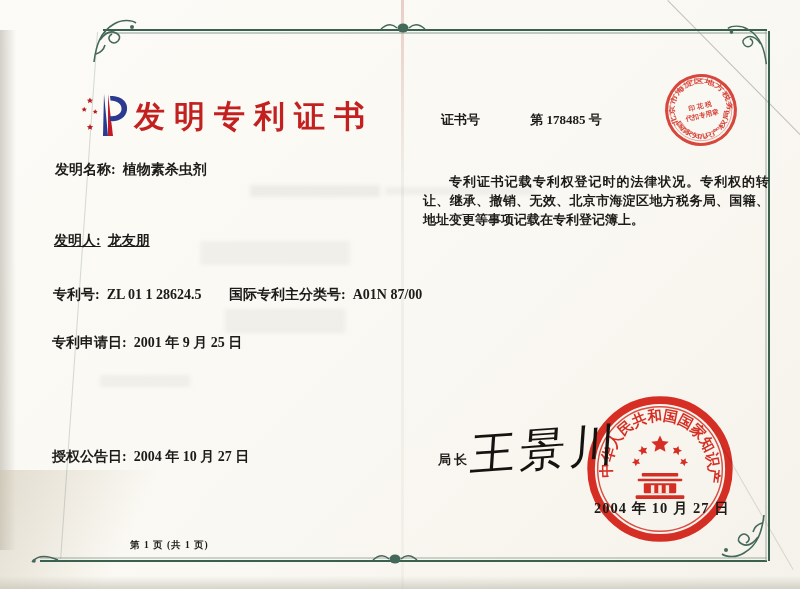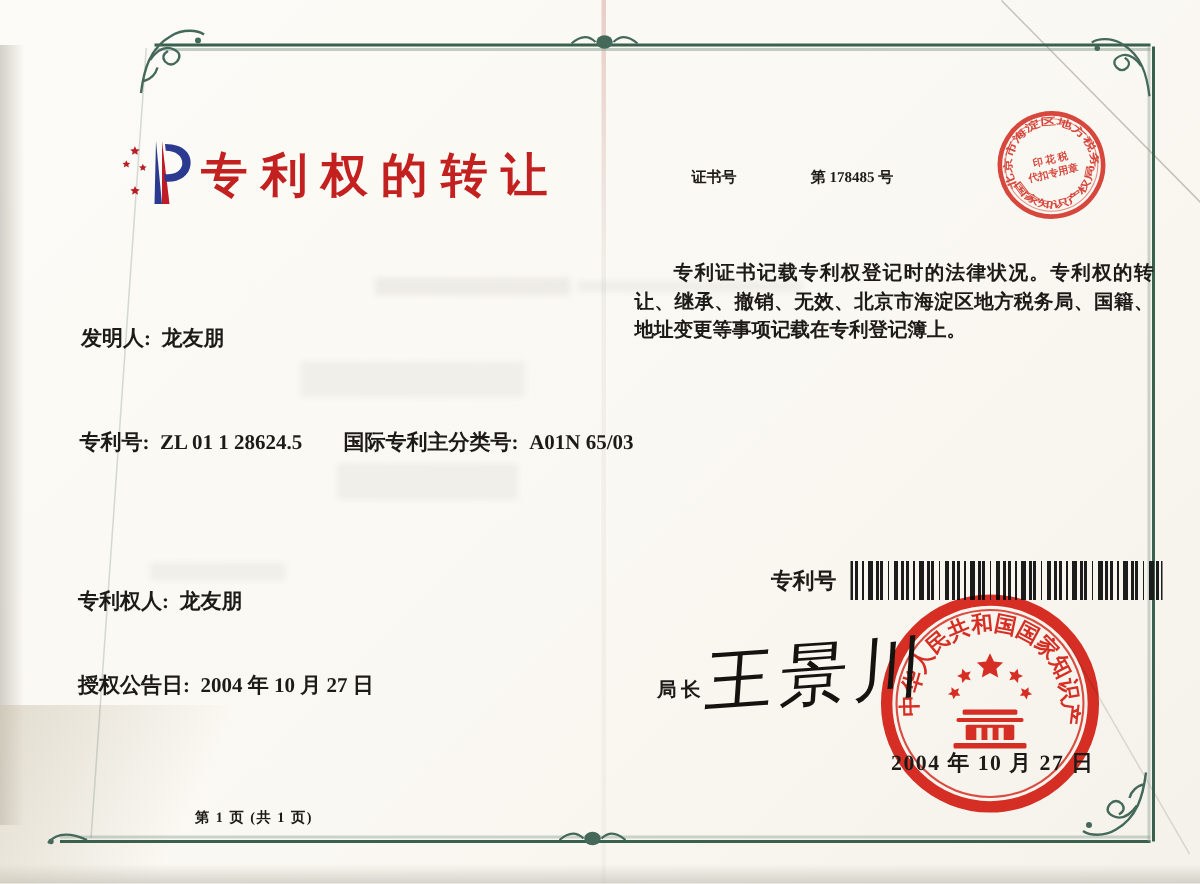--- a/index.html
+++ b/index.html
@@ -28,21 +28,21 @@
   .b-right{position:absolute;left:768px;top:31px;width:2px;height:530px;background:#3a604e;box-shadow:-3px 0 0 rgba(145,165,152,.45);}
   .b-left{position:absolute;left:97px;top:32px;width:1px;height:528px;background:rgba(95,118,103,.25);transform-origin:top left;transform:rotate(4deg);}
   .orn{position:absolute;}
   
   .logo{position:absolute;left:80px;top:90px;}
   .title{position:absolute;left:134px;top:96px;font-size:31px;font-weight:700;letter-spacing:9px;white-space:nowrap;}
   .fieldrow{position:absolute;font-size:14px;font-weight:700;white-space:nowrap;}
   .fieldrow .lbl{margin-right:7px;}
   .footer-page{position:absolute;left:130px;top:539px;width:150px;text-align:left;font-size:9.5px;font-weight:700;letter-spacing:1px;}
   
-  .certno{position:absolute;left:441px;top:111px;font-size:10px;font-weight:700;margin-left:20px;}
+  .certno{position:absolute;left:441px;top:111px;font-size:13px;font-weight:700;}
   .certno .val{margin-left:47px;}
   .paras{position:absolute;left:423px;top:172px;width:346px;font-size:13px;line-height:19px;font-weight:600;text-align:justify;}
   .paras p{margin:0 0 3px 0;text-indent:2em;}
   .barcode-row{position:absolute;left:514px;top:374px;display:flex;align-items:center;}
   .barcode-label{font-size:14.5px;font-weight:700;margin-right:9px;}
   .barcode{width:208px;height:26px;
     background:repeating-linear-gradient(90deg,#1c1c1c 0 2px,transparent 2px 3px,#1c1c1c 3px 5px,transparent 5px 8px,#1c1c1c 8px 9px,transparent 9px 12px,#1c1c1c 12px 15px,transparent 15px 17px);}
   .director-label{position:absolute;left:438px;top:451px;font-size:13px;font-weight:700;letter-spacing:3px;}
   .signature{position:absolute;left:470px;top:420px;font-size:45px;font-weight:400;letter-spacing:5px;color:#151310;
     transform:rotate(-4deg) skewX(-8deg);white-space:nowrap;z-index:4;}
@@ -113,31 +113,34 @@
     <g fill="#b71f24">
       <path d="M14,8 l1.6,3.2 3.5,.4 -2.6,2.3 .7,3.4 -3.2-1.8 -3.1,1.8 .7-3.4 -2.6-2.3 3.5-.4z" transform="scale(.62) translate(2,4)"></path>
       <path d="M6,24 l1.2,2.4 2.6,.3 -1.9,1.7 .5,2.5 -2.4-1.3 -2.3,1.3 .5-2.5 -1.9-1.7 2.6-.3z" transform="scale(.7)"></path>
       <path d="M10,34 l1,2 2.2,.25 -1.6,1.4 .4,2.1 -2-1.1 -1.9,1.1 .4-2.1 -1.6-1.4 2.2-.25z"></path>
       <path d="M16,22 l1,2 2.2,.25 -1.6,1.4 .4,2.1 -2-1.1 -1.9,1.1 .4-2.1 -1.6-1.4 2.2-.25z" transform="scale(.8) translate(3,2)"></path>
     </g>
     <path d="M24,4 L28,46 L23,46 Z" fill="#2b3990"></path>
     <path d="M28,4 L33,46 L28,46 Z" fill="#c01c26"></path>
     <path d="M30,6 C44,6 48,14 47,20 C46,28 38,32 30,31 L29.5,26 C36,27 41,24 41.5,19.5 C42,14 37,10.5 30.5,10.5 Z" fill="#2b3990"></path>
   </svg>
-  <div class="title" style="color:#c32120;">专利权的转让</div>
-
-  <div class="fieldrow" style="left:54px;top:217px;">
+  <div class="title" style="color:#c32120;">发明专利证书</div>
+
+  <div class="fieldrow" style="left:55px;top:161px;">
+    <span class="lbl">发明名称:</span><span>植物素杀虫剂</span>
+  </div>
+  <div class="fieldrow" style="left:54px;top:232px;text-decoration:underline;">
     <span class="lbl">发明人:</span><span>龙友朋</span>
   </div>
   <div class="fieldrow" style="left:53px;top:286px;">
     <span class="lbl">专利号:</span><span>ZL 01 1 28624.5</span>
-    <span class="lbl" style="margin-left:24px;text-align:center;">国际专利主分类号:</span><span>A01N 65/03</span>
-  </div>
-  <div class="fieldrow" style="left:52px;top:392px;">
-    <span class="lbl">专利权人:</span><span>龙友朋</span>
+    <span class="lbl" style="margin-left:24px;text-align:center;">国际专利主分类号:</span><span>A01N 87/00</span>
+  </div>
+  <div class="fieldrow" style="left:52px;top:334px;">
+    <span class="lbl">专利申请日:</span><span>2001 年 9 月 25 日</span>
   </div>
   <div class="fieldrow" style="left:52px;top:448px;text-align:center;">
     <span class="lbl">授权公告日:</span><span>2004 年 10 月 27 日</span>
   </div>
   <div class="footer-page">第 1 页 (共 1 页)</div>
 
   <div class="certno">
     <span>证书号</span>
     <span class="val">第 178485 号</span>
   </div>
@@ -156,24 +159,20 @@
       <textPath href="#taxBot" startOffset="4" textLength="72" lengthAdjust="spacingAndGlyphs">国家知识产权局</textPath>
     </text>
     <text x="38" y="36.5" font-size="6.6" fill="#d8352b" font-weight="bold" text-anchor="middle">印 花 税</text>
     <text x="38" y="45.5" font-size="6.6" fill="#d8352b" font-weight="bold" text-anchor="middle">代扣专用章</text>
   </svg>
 
   <div class="paras">
     <p>专利证书记载专利权登记时的法律状况。专利权的转让、继承、撤销、无效、北京市海淀区地方税务局、国籍、地址变更等事项记载在专利登记簿上。</p>
   </div>
 
-  <div class="barcode-row">
-    <span class="barcode-label">专利号</span>
-    <div class="barcode"></div>
-  </div>
 
   <div class="director-label">局长</div>
   <div class="signature">王景川</div>
 
   <svg class="seal-main" width="152" height="152" viewBox="0 0 150 150">
     <circle cx="75" cy="75" r="68" fill="none" stroke="#dc251a" stroke-width="7.5"></circle>
     <circle cx="75" cy="75" r="61.5" fill="none" stroke="#dc251a" stroke-width="1.4" opacity=".85"></circle>
     <defs>
         <path id="mainRing" d="M27.7,83.3 A48,48 0 1 1 122.3,83.3"></path>
       </defs>

